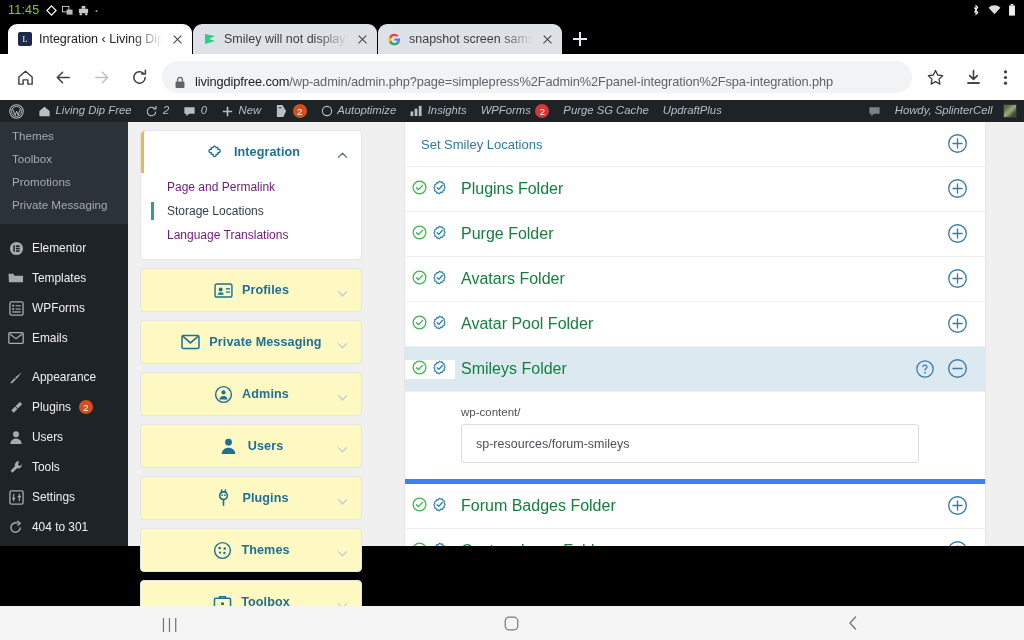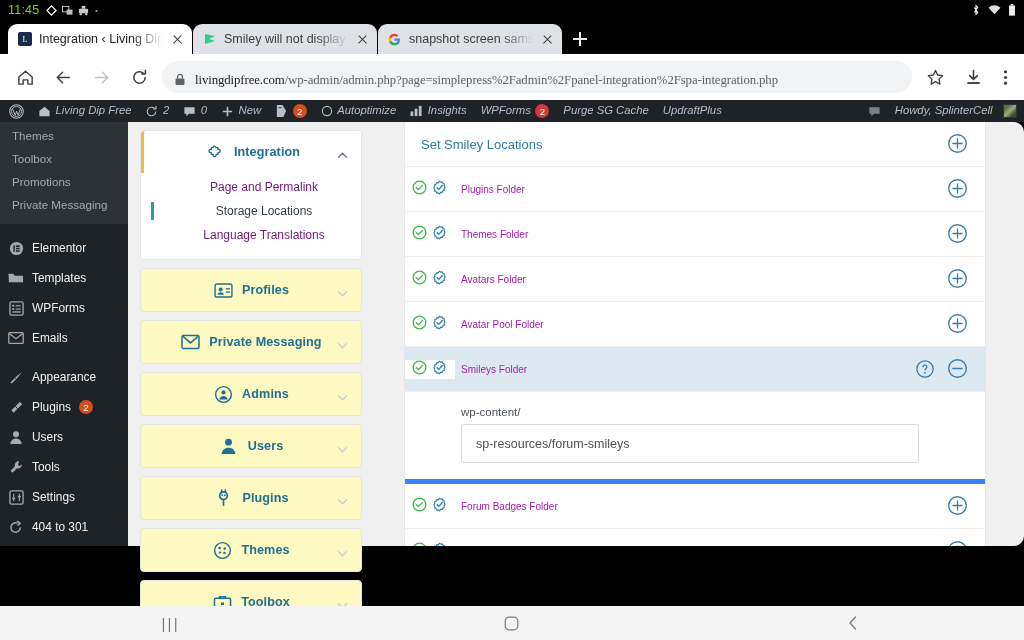--- a/index.html
+++ b/index.html
@@ -66,22 +66,22 @@
   .toolbar {
     height: 46px; background: #fff;
     display: flex; align-items: center; gap: 0px; padding: 0 6px;
   }
   .tb-btn {
     width: 38px; height: 38px; display: flex; align-items: center; justify-content: center;
     flex: none; color: #3c4043;
   }
   .omnibox {
     flex: 1; height: 32px; background: #f1f3f4; border-radius: 16px;
-    display: flex; align-items: flex-start; padding: 12px 12px; gap: 9px;
-    margin: 0 4px; overflow: hidden; font-family: Liberation Serif, serif;
+    display: flex; align-items: flex-end; padding: 4px 12px; gap: 9px;
+    margin: 0 4px; overflow: hidden;
   }
   .omni-url {
     font-size: 12.8px; color: #5f6368; white-space: nowrap; overflow: hidden;
     letter-spacing: -0.1px;
   }
   .omni-url b { color: #202124; font-weight: 400; }
 
   
   .wpbar {
     height: 22px; background: #1d2327; display: flex; align-items: center;
@@ -94,40 +94,40 @@
     font-size: 9.5px; display: inline-flex; align-items: center; justify-content: center;
     padding: 0 4px;
   }
   .wp-badge.orange { background: #d54e21; }
   .wpbar-right { margin-left: auto; display: flex; align-items: center; }
   .avatar-sq { width: 14px; height: 14px; background: #7a8b5e; border: 1px solid #333;
                display: inline-block; margin-left: 6px;
                background-image: linear-gradient(135deg,#5c6b46 20%,#9aab7c 50%,#3f4a30 80%); }
 
   
-  .page { display: flex; height: 424px; background: #f0f0f1; border-radius: 10px; }
+  .page { display: flex; height: 424px; background: #f0f0f1; }
 
   
   .wpmenu { width: 128px; background: #1d2327; flex: none; padding-top: 0; overflow: hidden; }
   .wpsub { background: #2c3338; padding: 2px 0 8px; }
   .wpsub-item { color: #a7aaad; font-size: 11.6px; padding: 5px 0 5px 12px; }
   .wpm-item {
     display: flex; align-items: center; gap: 8px;
     color: #f0f0f1; font-size: 11.9px; padding: 7px 0 7px 8px;
   }
   .wpm-item .ic { width: 16px; height: 16px; flex: none; display:flex; align-items:center; justify-content:center; color:#a7aaad; }
   .wpm-gap { height: 9px; }
 
   
   .spnav { width: 244px; flex: none; padding: 8px 10px 0 12px; }
   .card {
     background: #fef9c3; border: 1px solid #e3e5e6; border-radius: 4px;
     margin-bottom: 8px;
   }
-  .card.open { background: #fff; border-color: #e3e5e6; text-align: center; }
+  .card.open { background: #fff; border-color: #e3e5e6; }
   .card-head {
     height: 42px; display: flex; align-items: center; justify-content: center;
     position: relative; gap: 9px;
   }
   .card.open .card-head { border-left: 3px solid #f0b849; background:#fff; border-radius:4px 4px 0 0; }
   .card-ic { width: 20px; height: 20px; color: #1f6f92; display:flex; align-items:center; justify-content:center; flex:none; }
   .card-title { font-size: 12.6px; font-weight: bold; color: #1f6f92; letter-spacing: .1px; }
   .chev { position: absolute; right: 13px; color: #9aa5ab; width: 11px; height: 11px; }
   .card-body { padding: 2px 0 12px 0; }
   .sp-sub {
@@ -143,21 +143,21 @@
   .main { flex: 1; padding: 0 38px 0 32px; overflow: hidden; }
   .panel { background: #fff; border: 1px solid #e6e6e6; border-top: none; }
   .row {
     display: flex; align-items: center; min-height: 45px;
     border-bottom: 1px solid #efefef; padding-right: 16px;
     position: relative;
   }
   .row-head { height: 45px; }
   .row-label-first { font-size: 13px; color: #2a7ca3; padding-left: 16px; }
   .row-icons { width: 50px; flex: none; display: flex; align-items: center; gap: 5px; padding-left: 7px; }
-  .row-label { font-size: 10px; color: #a21caf; padding-left: 6px; flex: 1; }
+  .row-label { font-size: 16px; color: #15803d; padding-left: 6px; flex: 1; }
   .row-action { width: 22px; height: 22px; color: #3a7ca5; flex: none; margin-left: auto; }
   .row.highlight { background: #dde9f0; }
   .row.highlight .row-icons { background: #fff; }
   .expand-body { background: #fff; padding: 14px 0 16px 56px; border-bottom: 5px solid #3b82f6; }
   .exp-label { font-size: 11.5px; color: #4a5258; margin-bottom: 6px; }
   .exp-input {
     width: 458px; height: 39px; border: 1px solid #dcdcdc; border-radius: 3px;
     font-size: 12.5px; color: #4a5258; padding: 0 14px;
     font-family: "Liberation Sans", sans-serif; background:#fff;
   }
@@ -698,21 +698,21 @@
           <span class="row-icons">
             <span><svg width="15" height="15" viewBox="0 0 16 16">
                   <circle cx="8" cy="8" r="6.8" fill="none" stroke="#3ab54a" stroke-width="1.3"></circle>
                   <path d="M4.8 8.2 7 10.3l4.2-4.6" fill="none" stroke="#3ab54a" stroke-width="1.4" stroke-linecap="round" stroke-linejoin="round"></path>
                 </svg></span>
             <span><svg width="15" height="15" viewBox="0 0 16 16">
                   <path d="M8 1.2l1.3 1.1 1.7-.3.6 1.6 1.6.6-.3 1.7L14 8l-1.1 1.3.3 1.7-1.6.6-.6 1.6-1.7-.3L8 14.8l-1.3-1.1-1.7.3-.6-1.6-1.6-.6.3-1.7L2 8l1.1-1.3-.3-1.7 1.6-.6.6-1.6 1.7.3z" fill="none" stroke="#2f7fa8" stroke-width="1.2" stroke-linejoin="round"></path>
                   <path d="M5.5 8.2 7.3 10 11 5.8" fill="none" stroke="#2f7fa8" stroke-width="1.5" stroke-linecap="round" stroke-linejoin="round"></path>
                 </svg></span>
           </span>
-          <span class="row-label">Themes Folder</span>
+          <span class="row-label">Purge Folder</span>
           <span class="row-action">
             <svg width="21" height="21" viewBox="0 0 22 22">
                 <circle cx="11" cy="11" r="9.2" fill="none" stroke="#3a7ca5" stroke-width="1.4"></circle>
                 <path d="M11 6.2v9.6M6.2 11h9.6" stroke="#3a7ca5" stroke-width="1.4" stroke-linecap="round"></path>
               </svg>
           </span>
         </div>
 
         <div class="row">
           <span class="row-icons">

